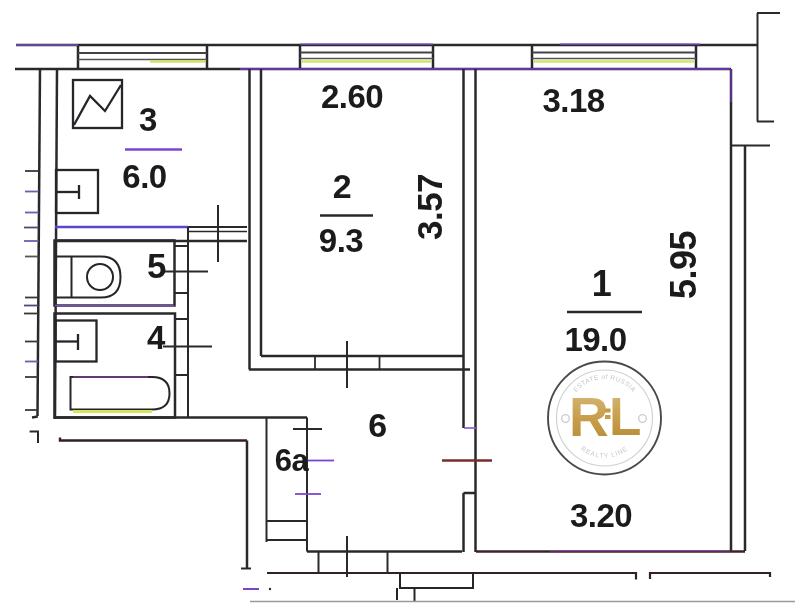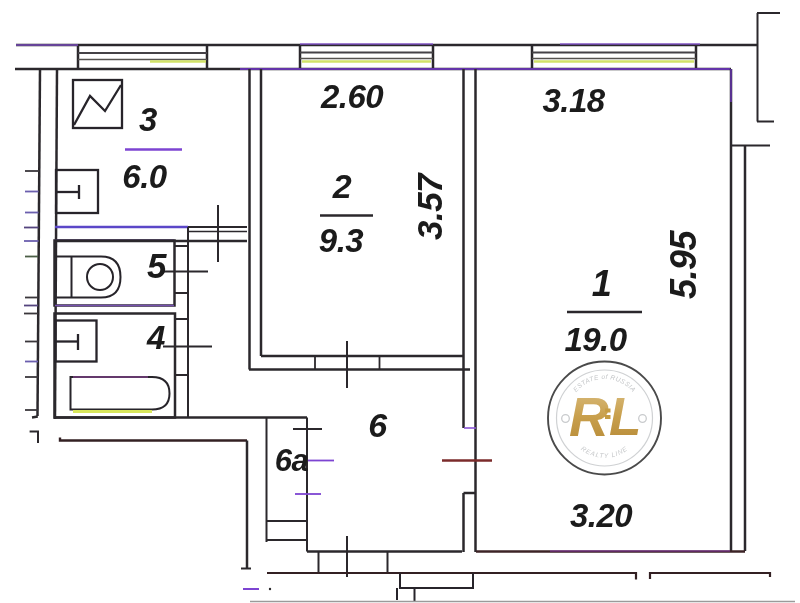--- a/index.html
+++ b/index.html
@@ -1,16 +1,16 @@
 <!DOCTYPE html>
 <html><head>
 <meta charset="utf-8">
 <style>
 html,body{margin:0;padding:0;background:#ffffff;}
-#wrap{position:relative;width:800px;height:603px;background:#ffffff;overflow:hidden;font-style:italic;}
+#wrap{position:relative;width:800px;height:603px;background:#ffffff;overflow:hidden;}
 svg{display:block;}
 text{font-family:"Liberation Sans",sans-serif;}
 </style>
 </head>
 <body>
 <div id="wrap">
 <svg width="800" height="603" viewBox="0 0 800 603">
 <defs>
 <linearGradient id="gold" x1="0" y1="0" x2="0" y2="1">
 <stop offset="0" stop-color="#dabd80"></stop>

